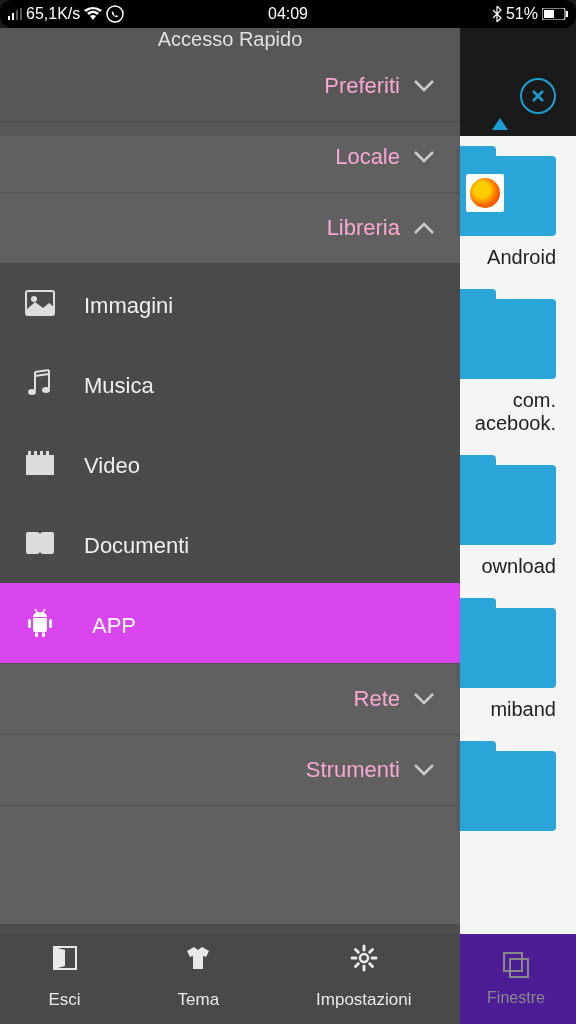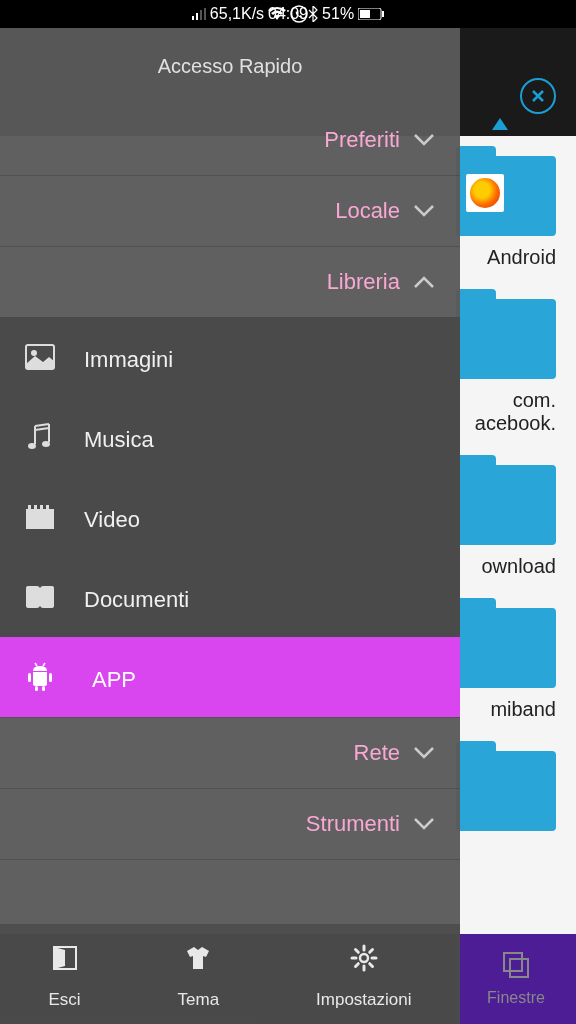--- a/index.html
+++ b/index.html
@@ -10,23 +10,24 @@
       font-family: -apple-system, Helvetica, Arial, sans-serif;
       overflow: hidden;
       position: relative;
     }
     .status-bar {
       height: 28px;
       background: #000;
       color: #fff;
       display: flex;
       align-items: center;
-      justify-content: center;
+      justify-content: space-between;
       padding: 0 8px;
       font-size: 16px;
+      border-radius: 12px;
     }
     .status-left, .status-right { display: flex; align-items: center; gap: 4px; }
     .status-center { position: absolute; left: 50%; transform: translateX(-50%); }
     .signal-icon svg, .wifi-icon svg, .whatsapp-icon svg, .bt-icon svg, .battery-icon svg { display: block; }
     
     .background-content {
       position: absolute;
       top: 28px;
       left: 0;
       right: 0;
@@ -137,21 +138,21 @@
       top: 28px;
       left: 0;
       width: 460px;
       height: calc(100% - 28px);
       background: rgba(90, 90, 90, 0.96);
       display: flex;
       flex-direction: column;
     }
     .drawer-header {
       text-align: center;
-      padding: 27px 0;
+      padding: 0 0;
       color: #e0e0e0;
       font-size: 20px;
     }
     .drawer-section {
       border-bottom: 1px solid rgba(0,0,0,0.15);
     }
     .section-header {
       display: flex;
       align-items: center;
       justify-content: flex-end;

